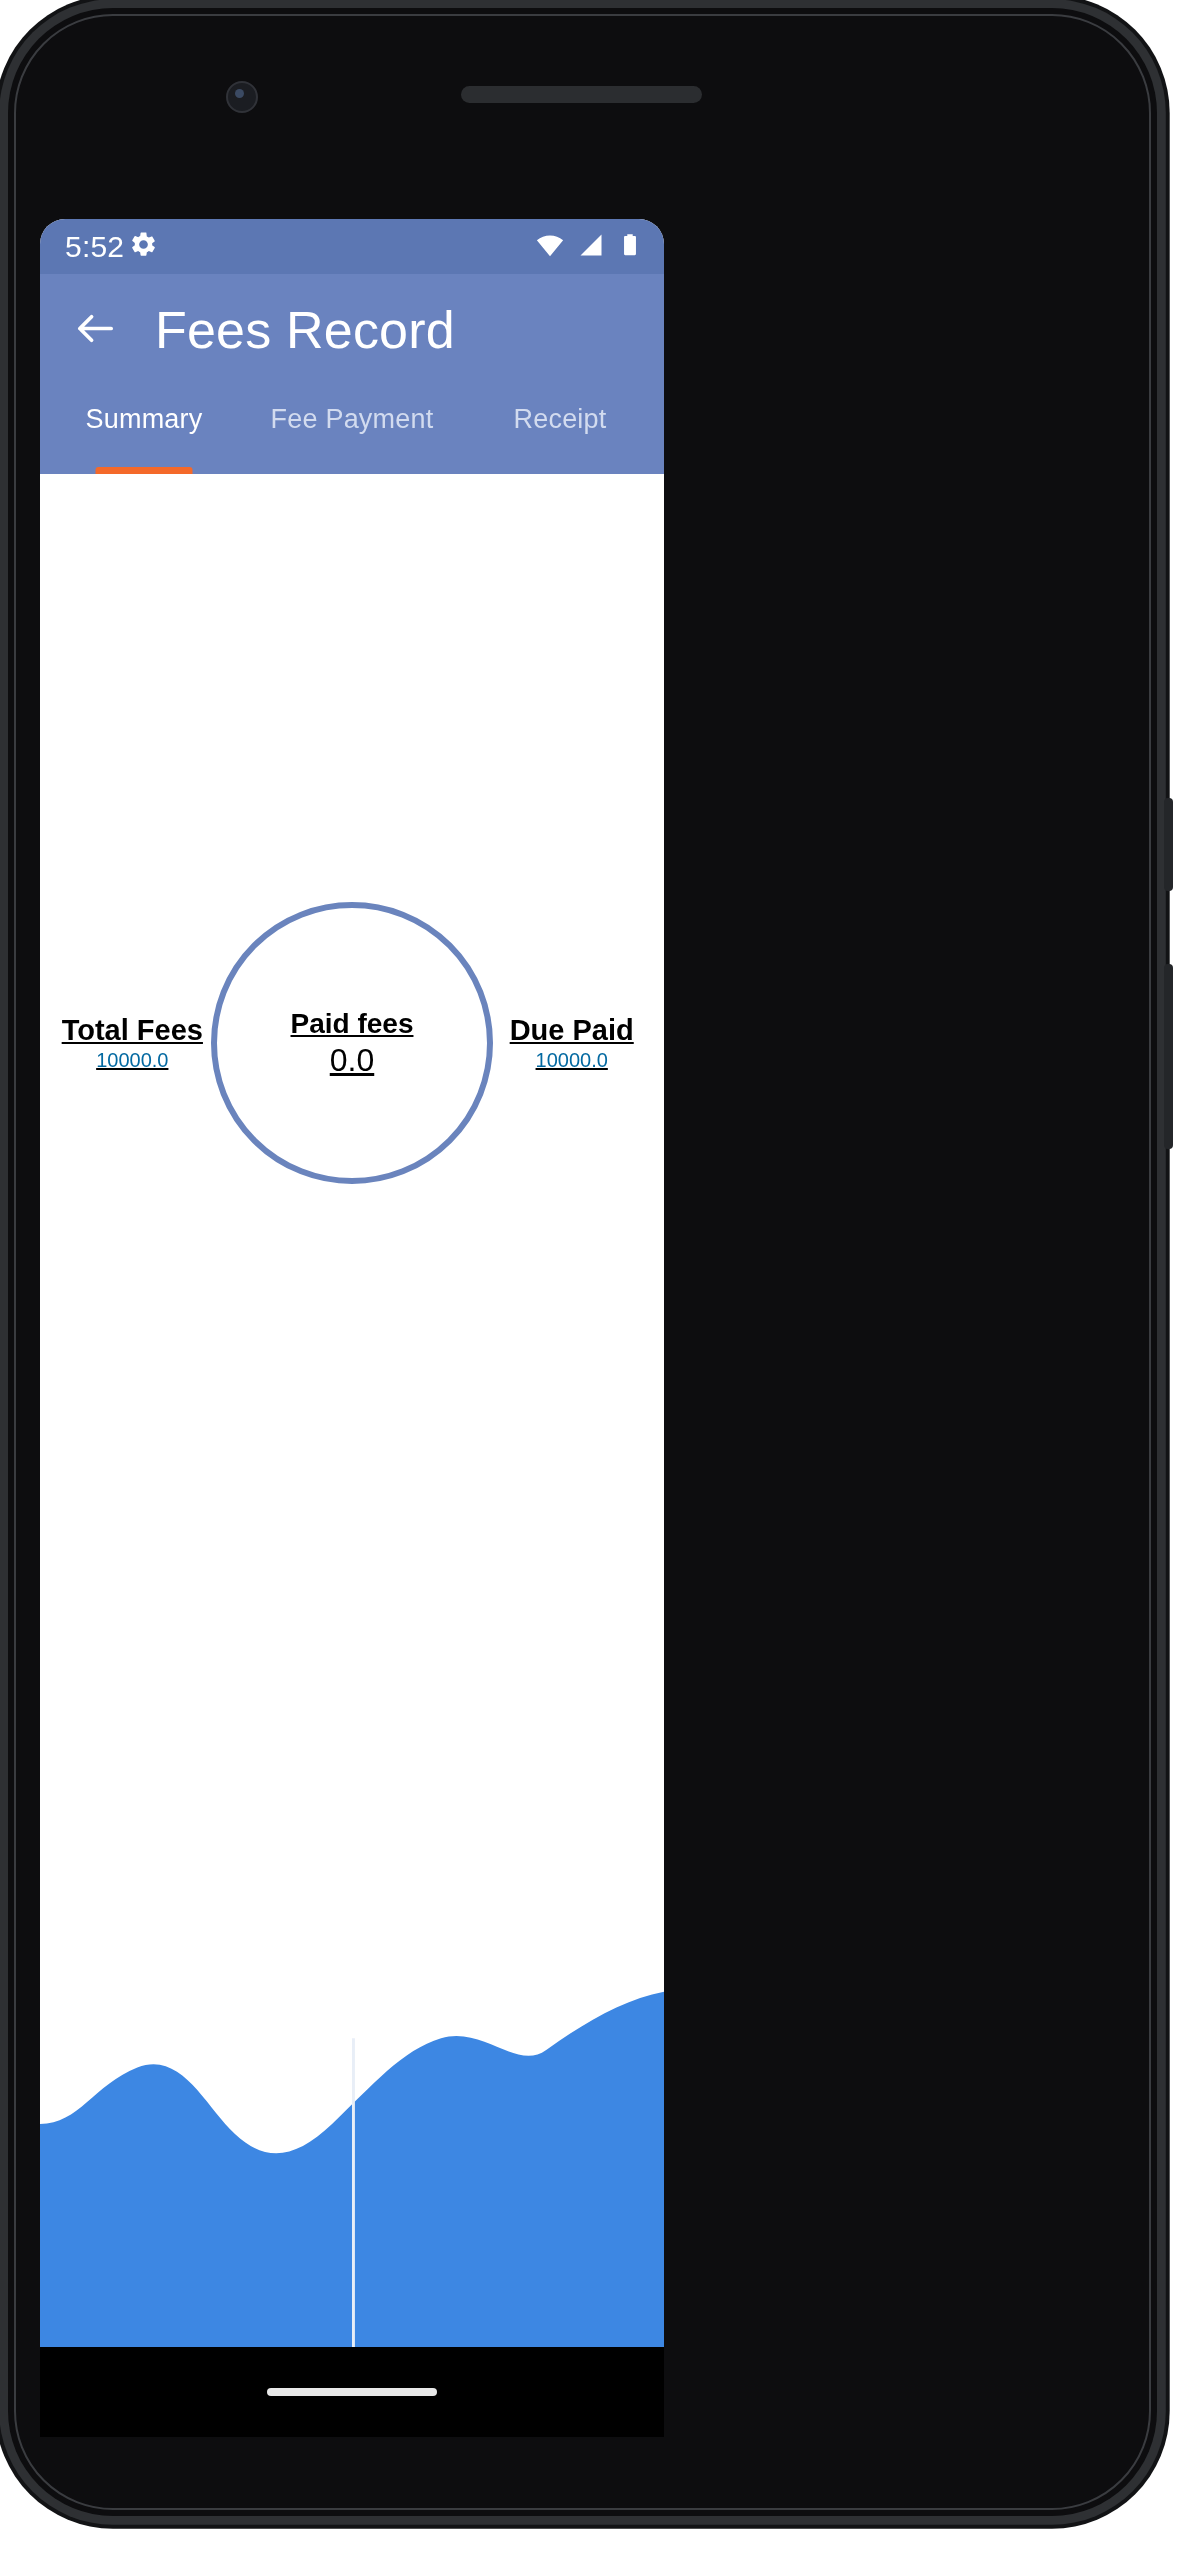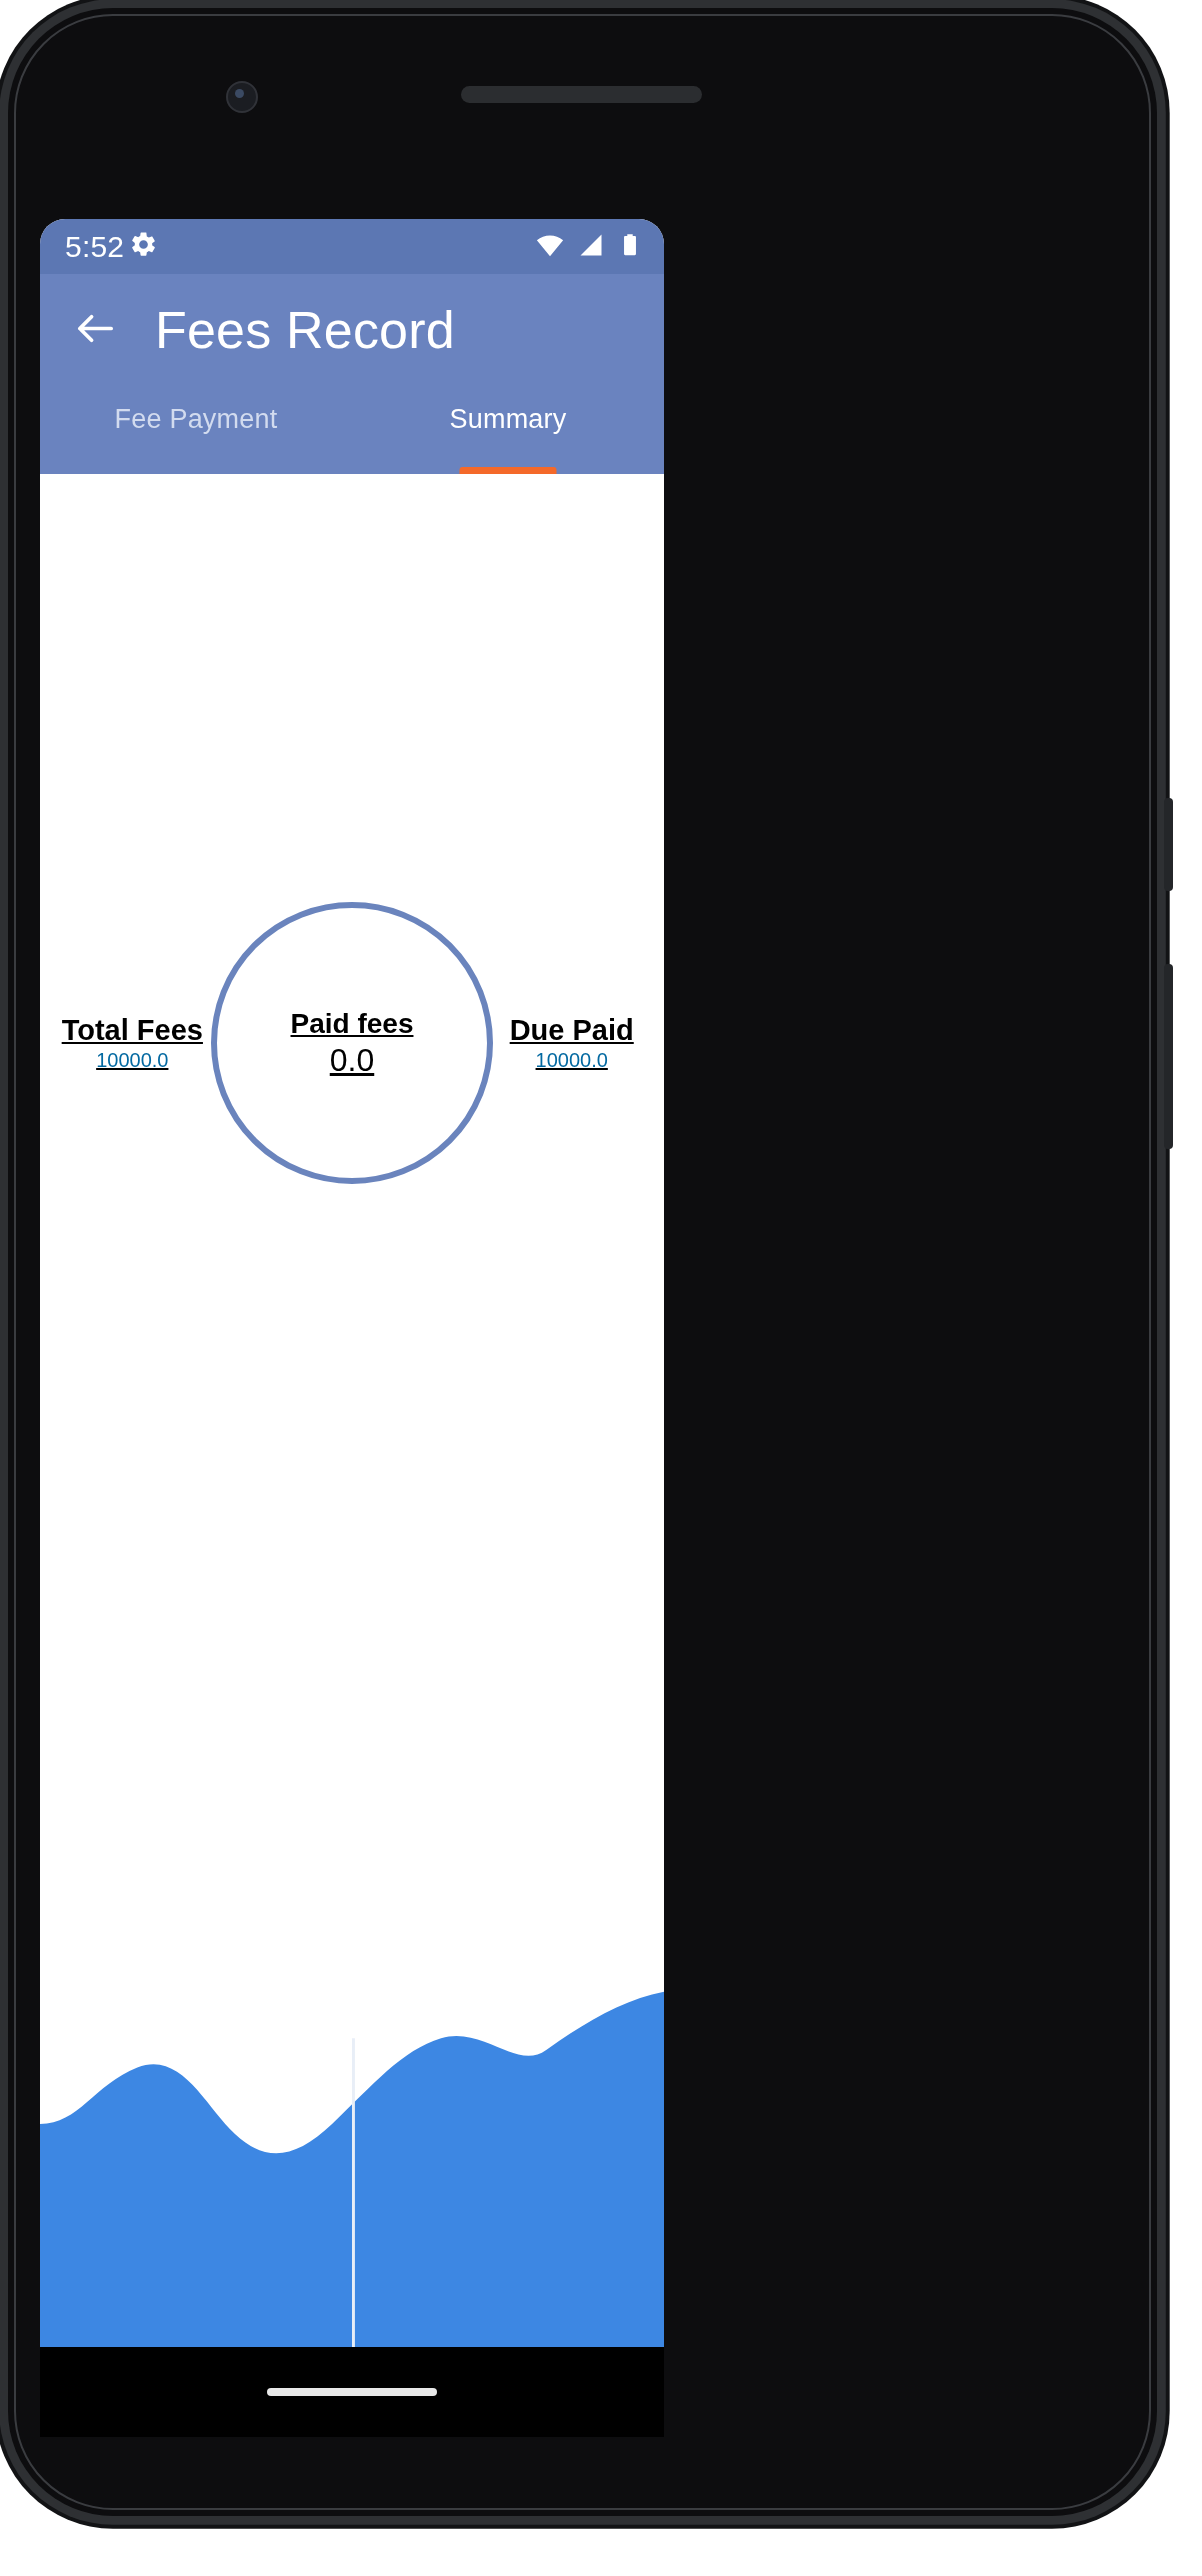--- a/index.html
+++ b/index.html
@@ -319,26 +319,30 @@
         <span>
           <svg width="47" height="47" viewBox="0 0 24 24" aria-hidden="true">
             <path d="M20 12H4M10 6l-6 6 6 6" fill="none" stroke="#ffffff" stroke-width="1.9" stroke-linecap="round" stroke-linejoin="round"></path>
           </svg>
         </span>
       </div>
       <div id="app-bar-title">Fees Record</div>
     </div>
 
     <div id="tab-bar">
+      <div class="tab-item active">
+        <span class="tab-label">Summary</span>
+        <span class="tab-underline"></span>
+      </div>
       <div class="tab-item">
         <span class="tab-label">Fee Payment</span>
         <span class="tab-underline"></span>
       </div>
-      <div class="tab-item active">
-        <span class="tab-label">Summary</span>
+      <div class="tab-item">
+        <span class="tab-label">Receipt</span>
         <span class="tab-underline"></span>
       </div>
     </div>
 
     <div id="summary-body">
 
       <svg id="wave-chart" viewBox="0 0 641 380" preserveAspectRatio="none">
         <path d="M0,150 C40,150 55,110 100,92 C145,74 170,132 200,160 C232,190 262,186 300,150
                  C342,110 372,74 412,62 C455,49 490,96 520,74 C560,45 600,22 641,14
                  L641,380 L0,380 Z" fill="#3d87e3"></path>

